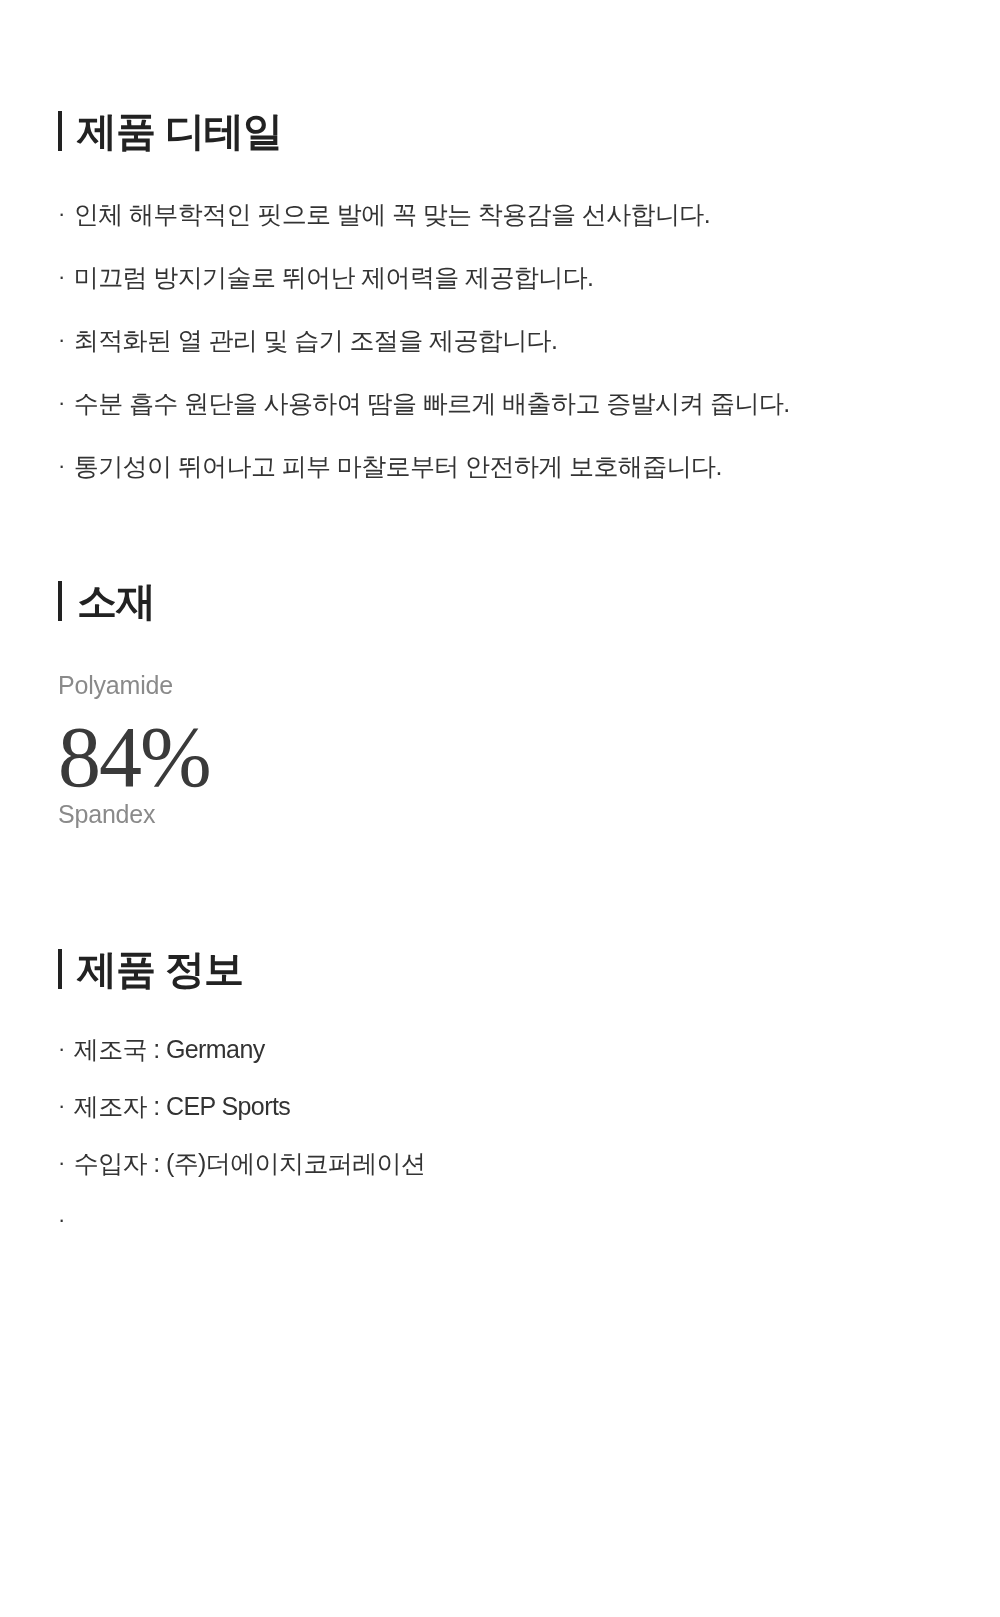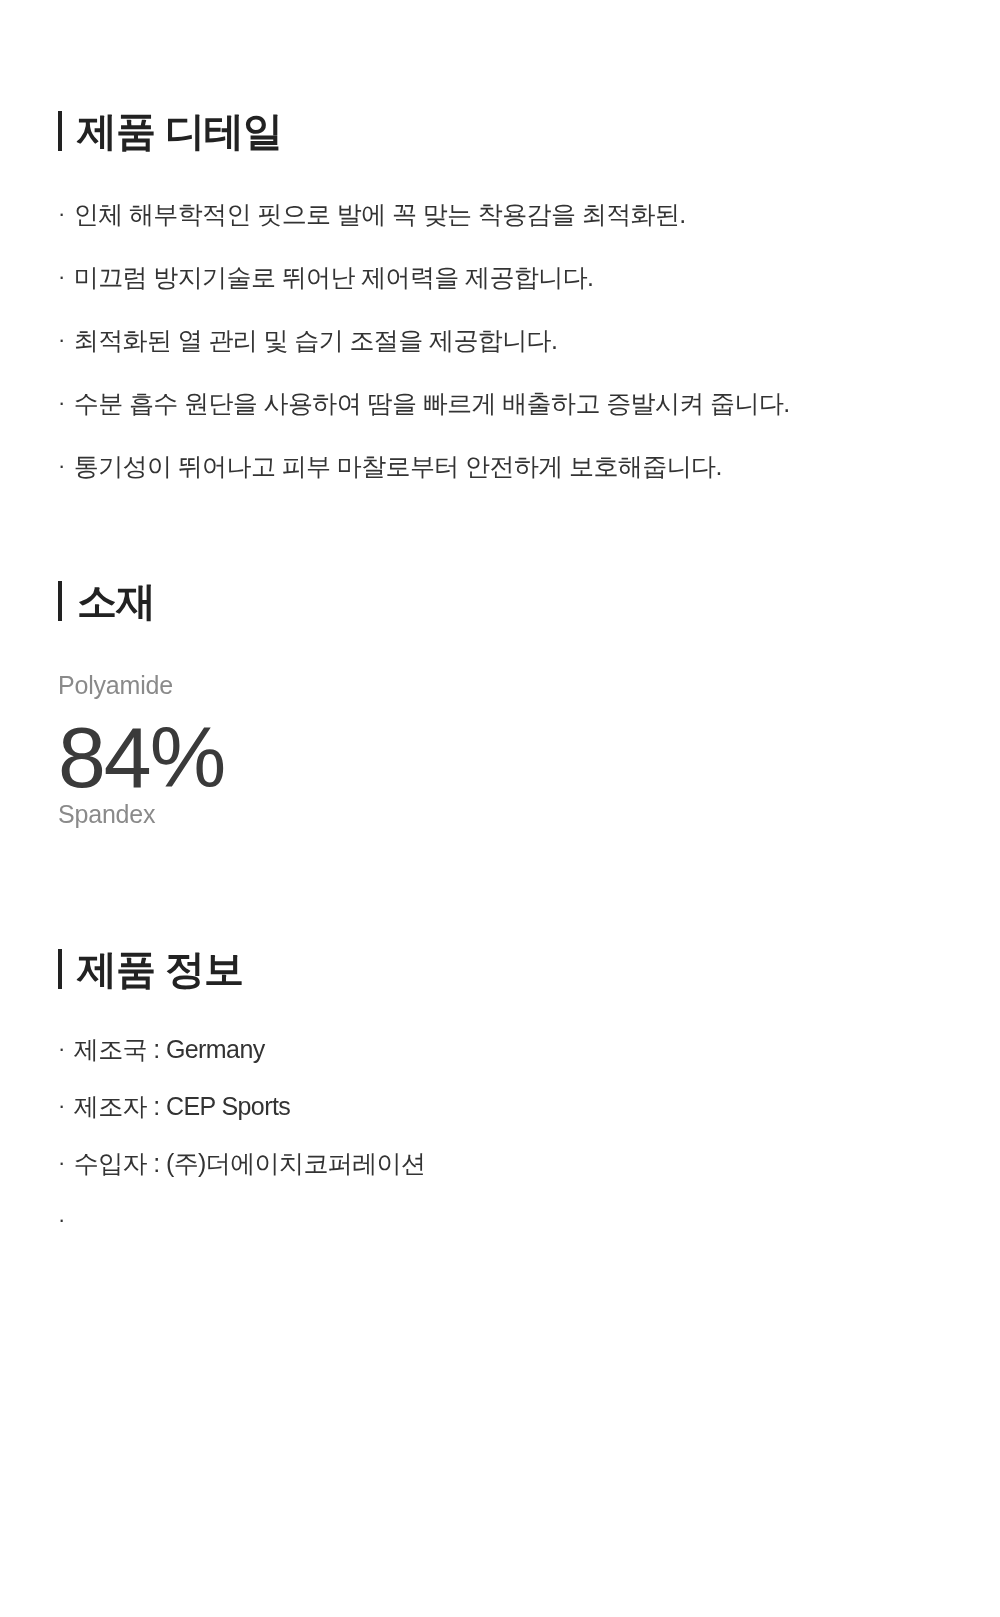--- a/index.html
+++ b/index.html
@@ -86,41 +86,42 @@
     line-height: 1;
     letter-spacing: -0.2px;
   }
   .material-value {
     margin-top: 14px;
     font-size: 86px;
     font-weight: normal;
     color: #3a3a3a;
     line-height: 1.05;
     letter-spacing: -2px;
+    font-family: Liberation Serif, serif;
   }
 
   
   #info-section { margin-top: 122px; }
   #info-list { margin-top: 45px; }
   #info-list li { margin-bottom: 27px; font-size: 25px; }
 </style>
 </head>
 <body>
 
 <div class="page">
 
   <section id="detail-section">
     <h2 class="section-heading">
       <span class="heading-bar"></span>
       <span>제품 디테일</span>
     </h2>
     <ul class="bullet-list" id="detail-list">
       <li>
         <span class="bullet-dot">·</span>
-        <span>인체 해부학적인 핏으로 발에 꼭 맞는 착용감을 최적화된.</span>
+        <span>인체 해부학적인 핏으로 발에 꼭 맞는 착용감을 선사합니다.</span>
       </li>
       <li>
         <span class="bullet-dot">·</span>
         <span>미끄럼 방지기술로 뛰어난 제어력을 제공합니다.</span>
       </li>
       <li>
         <span class="bullet-dot">·</span>
         <span>최적화된 열 관리 및 습기 조절을 제공합니다.</span>
       </li>
       <li>

